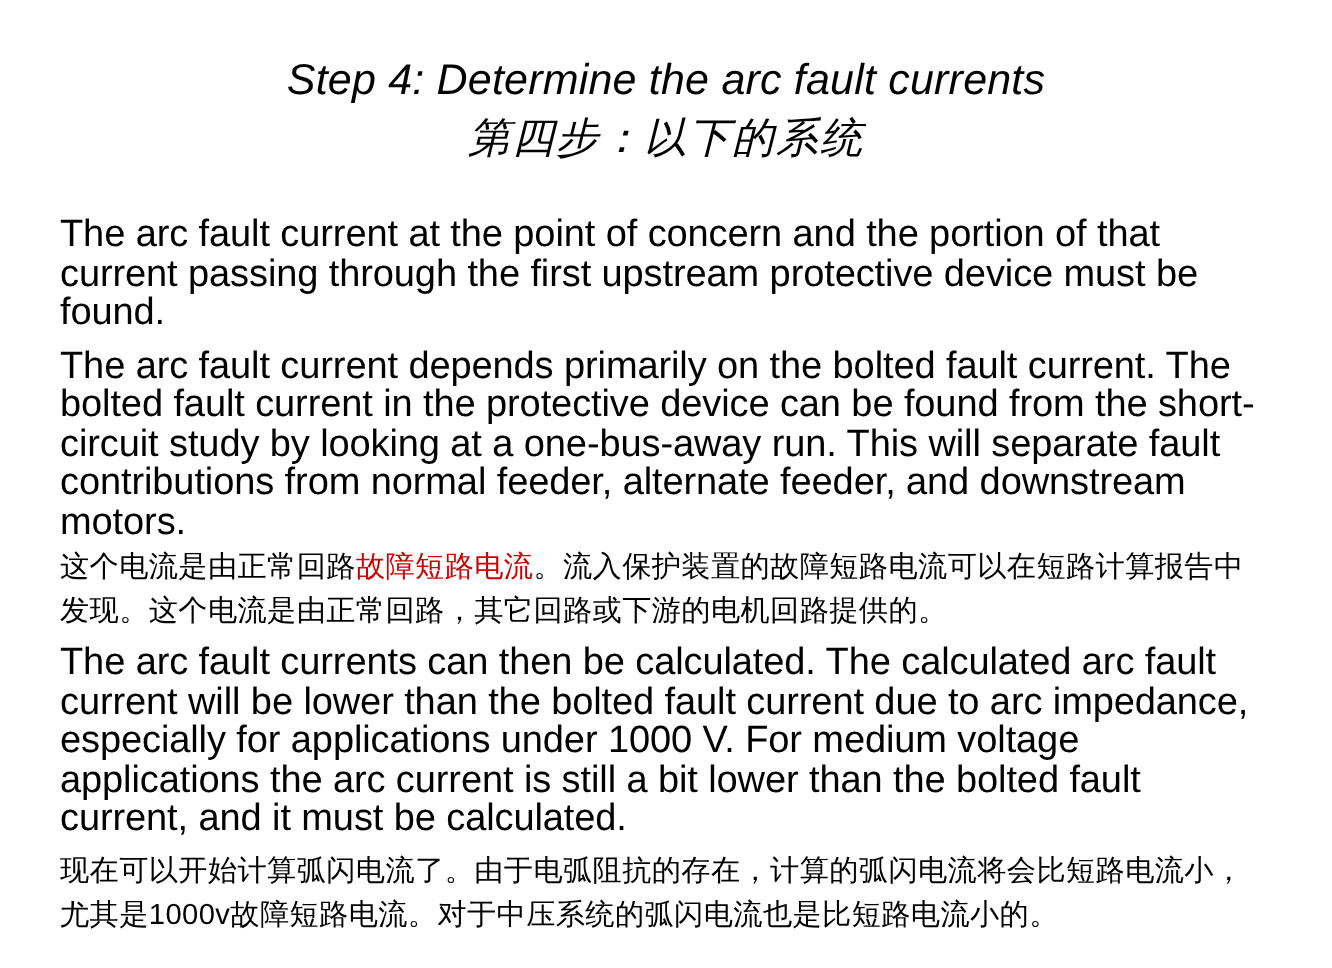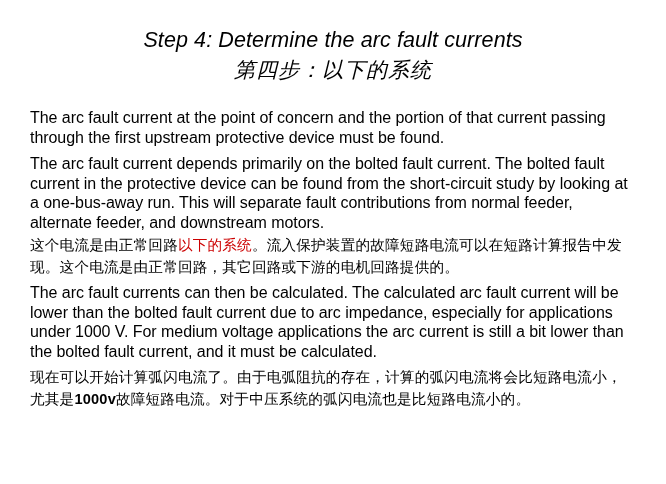--- a/index.html
+++ b/index.html
@@ -34,21 +34,21 @@
   }
   .title-line.cjk {
     font-size: 21px;
     letter-spacing: 1px;
   }
   .body-block {
     padding: 24px 30px 0 30px;
   }
   p.para {
     margin: 0 0 2px 0;
-    font-size: 16px;
+    font-size: 19px;
     line-height: 19.5px;
     color: #000000;
     text-align: left;
   }
   p.para.cjk {
     font-size: 14.6px;
     line-height: 22px;
     letter-spacing: 0.2px;
   }
   p.para.en {
@@ -57,21 +57,21 @@
   .spacer-sm {
     height: 5px;
   }
   .spacer-xs {
     height: 3px;
   }
   .red {
     color: #cc0000;
   }
   .bold {
-    font-weight: bold;
+    font-weight: normal;
     margin-top: 32px;
   }
 </style>
 </head>
 <body>
 
 <div class="slide">
 
   <div class="title-block">
     <div class="title-line">Step 4: Determine the arc fault currents</div>
@@ -80,21 +80,21 @@
 
   <div class="body-block">
 
     <p class="para en">The arc fault current at the point of concern and the portion of that current passing through the first upstream protective device must be found.</p>
 
     <div class="spacer-sm"></div>
 
     <p class="para en">The arc fault current depends primarily on the bolted fault current. The bolted fault current in the protective device can be found from the short-circuit study by looking at a one-bus-away run. This will separate fault contributions from normal feeder, alternate feeder, and downstream motors.</p>
 
     <p class="para cjk">
-      <span>这个电流是由正常回路</span><span class="red">以下的系统</span><span>。流入保护装置的故障短路电流可以在短路计算报告中发现。这个电流是由正常回路，其它回路或下游的电机回路提供的。</span>
+      <span>这个电流是由正常回路</span><span class="red">故障短路电流</span><span>。流入保护装置的故障短路电流可以在短路计算报告中发现。这个电流是由正常回路，其它回路或下游的电机回路提供的。</span>
     </p>
 
     <div class="spacer-xs"></div>
 
     <p class="para en">The arc fault currents can then be calculated. The calculated arc fault current will be lower than the bolted fault current due to arc impedance, especially for applications under 1000 V. For medium voltage applications the arc current is still a bit lower than the bolted fault current, and it must be calculated.</p>
 
     <div class="spacer-xs"></div>
 
     <p class="para cjk">
       <span>现在可以开始计算弧闪电流了。由于电弧阻抗的存在，计算的弧闪电流将会比短路电流小，尤其是</span><span class="bold">1000v</span><span>故障短路电流。对于中压系统的弧闪电流也是比短路电流小的。</span>

